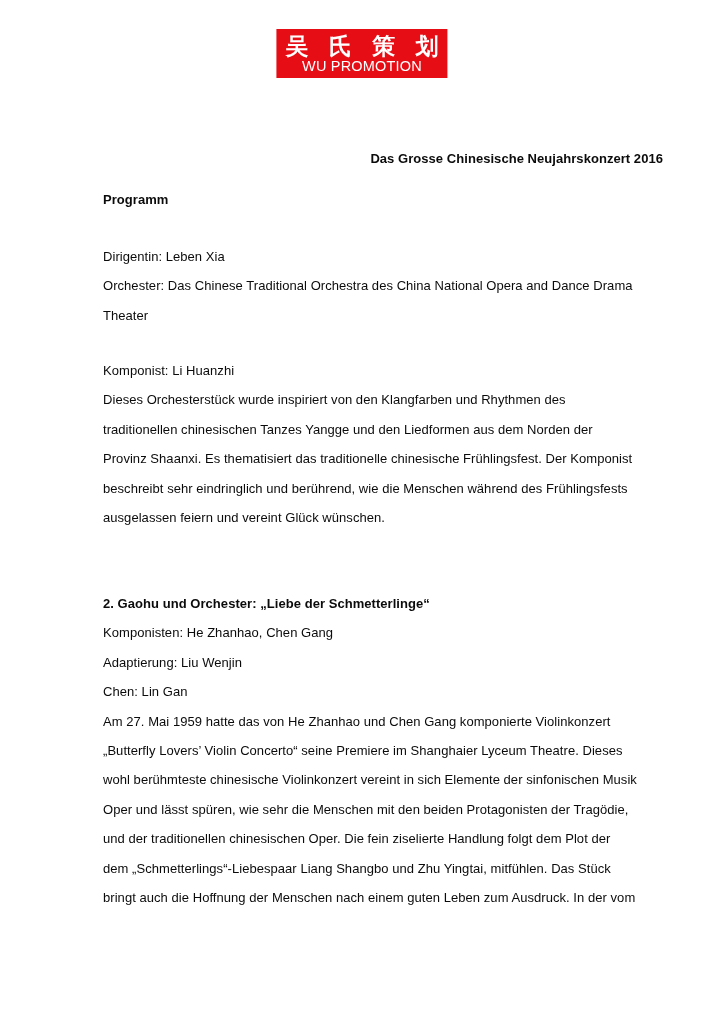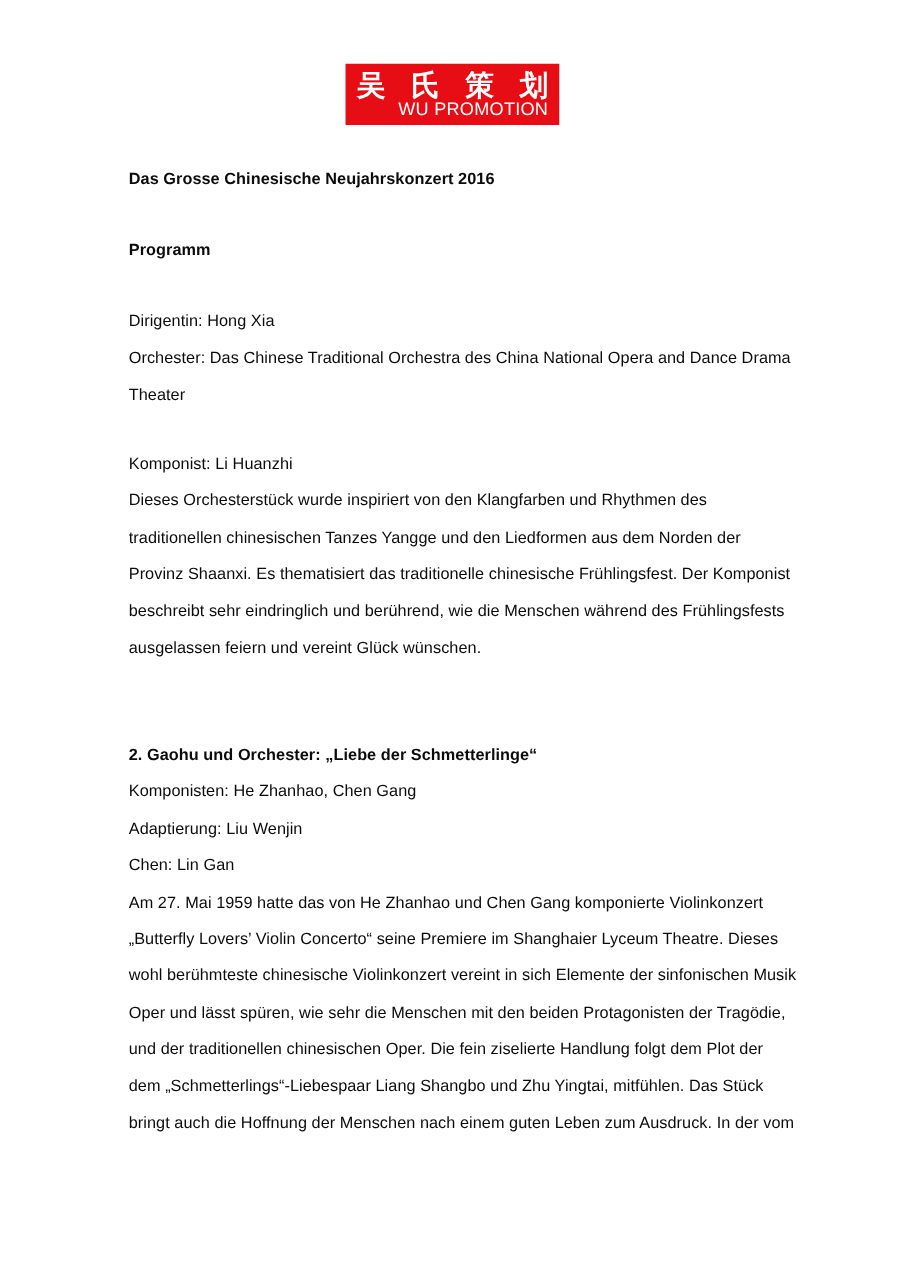--- a/index.html
+++ b/index.html
@@ -13,26 +13,26 @@
     width: 724px;
     height: 1024px;
     background: #ffffff;
     overflow: hidden;
     font-family: "Liberation Sans", "DejaVu Sans", sans-serif;
     color: #0b0b0b;
   }
   
   .logo {
     position: absolute;
-    top: 51px;
+    top: 29px;
     left: 50%;
     transform: translateX(-50%);
     background: #e60d15;
     color: #ffffff;
-    text-align: right;
+    text-align: center;
     padding: 5px 9px 4px 9px;
     min-width: 121px;
   }
   .logo-cn {
     font-size: 23px;
     font-weight: 700;
     line-height: 24px;
     letter-spacing: 7px;
     margin-right: -7px; 
     white-space: nowrap;
@@ -50,21 +50,21 @@
     left: 103px;
     width: 560px;
   }
   .line {
     font-size: 13px;
     line-height: 29.4px;
     white-space: nowrap;
     letter-spacing: 0.05px;
   }
   .bold { font-weight: 700; }
-  .title-block    { top: 128px; }
+  .title-block    { top: 144px; text-align: right; }
   .programm-block { top: 185px; }
   .intro-block    { top: 242px; }
   .section-1      { top: 356px; }
   .section-2      { top: 569px; margin-top: 20px; }
 </style>
 </head>
 <body>
 
 <div class="page">
 
@@ -75,21 +75,21 @@
 
   <div class="block title-block">
     <div class="line bold">Das Grosse Chinesische Neujahrskonzert 2016</div>
   </div>
 
   <div class="block programm-block">
     <div class="line bold">Programm</div>
   </div>
 
   <div class="block intro-block">
-    <div class="line">Dirigentin: Hong Xia</div>
+    <div class="line">Dirigentin: Leben Xia</div>
     <div class="line">Orchester: Das Chinese Traditional Orchestra des China National Opera and Dance Drama</div>
     <div class="line">Theater</div>
   </div>
 
   <div class="block section-1">
     <div class="line">Komponist: Li Huanzhi</div>
     <div class="line">Dieses Orchesterstück wurde inspiriert von den Klangfarben und Rhythmen des</div>
     <div class="line">traditionellen chinesischen Tanzes Yangge und den Liedformen aus dem Norden der</div>
     <div class="line">Provinz Shaanxi. Es thematisiert das traditionelle chinesische Frühlingsfest. Der Komponist</div>
     <div class="line">beschreibt sehr eindringlich und berührend, wie die Menschen während des Frühlingsfests</div>

